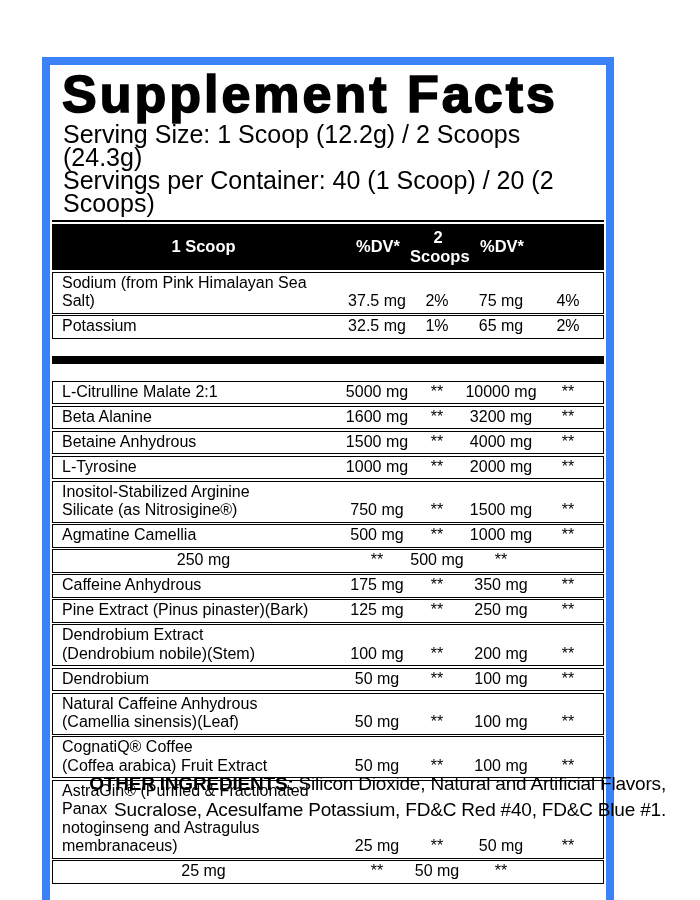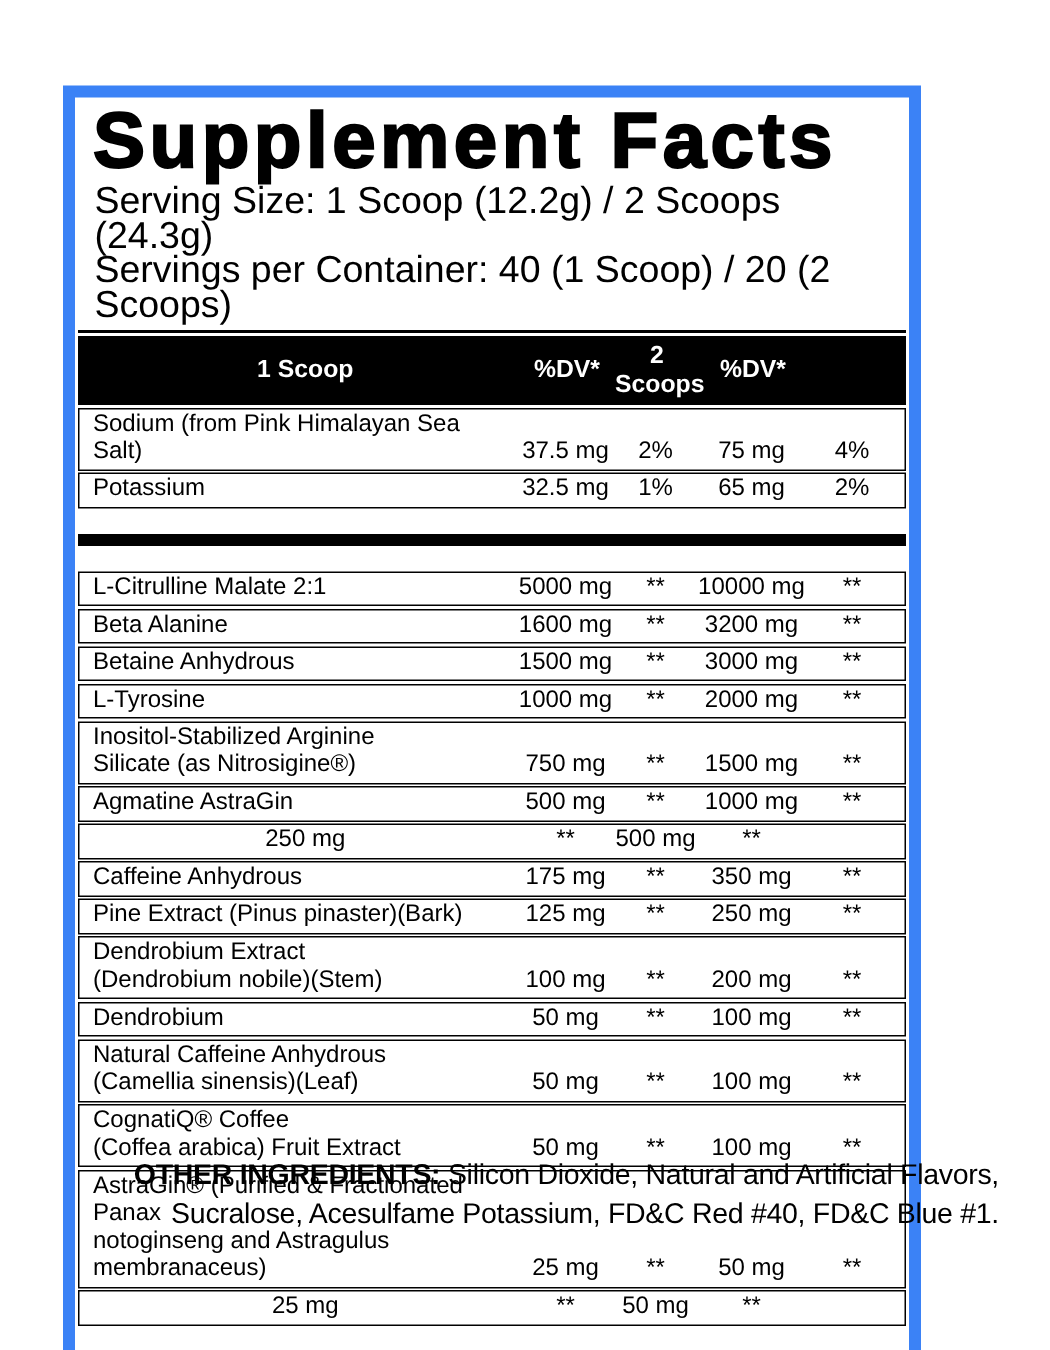--- a/index.html
+++ b/index.html
@@ -161,21 +161,21 @@
     <span class="cell-amt">1600 mg</span>
     <span class="cell-dv">**</span>
     <span class="cell-amt">3200 mg</span>
     <span class="cell-dv">**</span>
   </div>
 
   <div class="cols row">
     <span class="name">Betaine Anhydrous</span>
     <span class="cell-amt">1500 mg</span>
     <span class="cell-dv">**</span>
-    <span class="cell-amt">3000 mg</span>
+    <span class="cell-amt">4000 mg</span>
     <span class="cell-dv">**</span>
   </div>
 
   <div class="cols row">
     <span class="name">L-Tyrosine</span>
     <span class="cell-amt">1000 mg</span>
     <span class="cell-dv">**</span>
     <span class="cell-amt">2000 mg</span>
     <span class="cell-dv">**</span>
   </div>
@@ -183,21 +183,21 @@
   <div class="cols row">
     <span class="name">Inositol-Stabilized Arginine
 Silicate (as Nitrosigine®)</span>
     <span class="cell-amt">750 mg</span>
     <span class="cell-dv">**</span>
     <span class="cell-amt">1500 mg</span>
     <span class="cell-dv">**</span>
   </div>
 
   <div class="cols row">
-    <span class="name">Agmatine AstraGin</span>
+    <span class="name">Agmatine Camellia</span>
     <span class="cell-amt">500 mg</span>
     <span class="cell-dv">**</span>
     <span class="cell-amt">1000 mg</span>
     <span class="cell-dv">**</span>
   </div>
 
   <div class="cols row">
     <span class="cell-amt">250 mg</span>
     <span class="cell-dv">**</span>
     <span class="cell-amt">500 mg</span>

